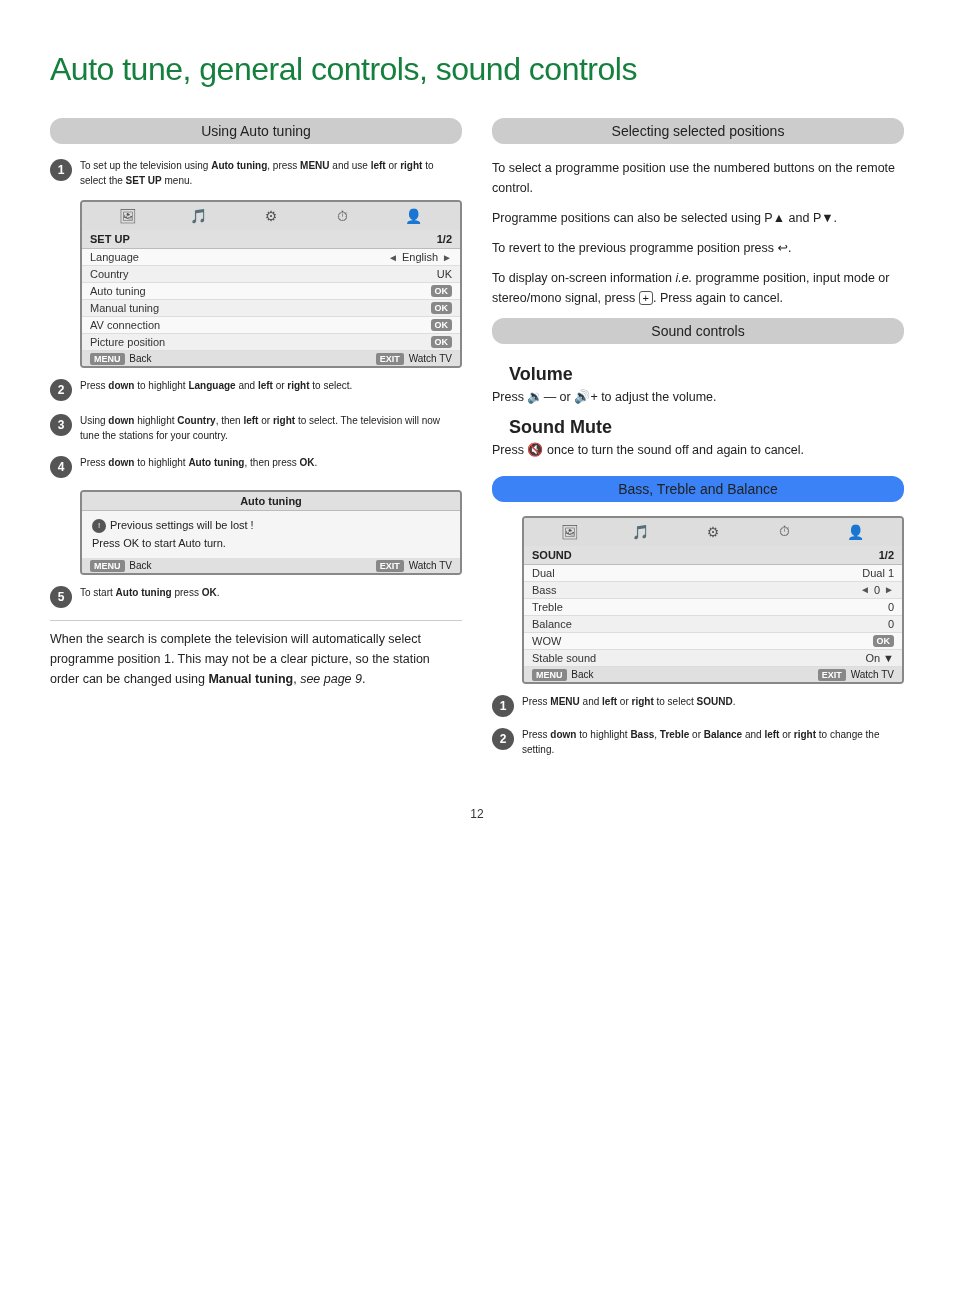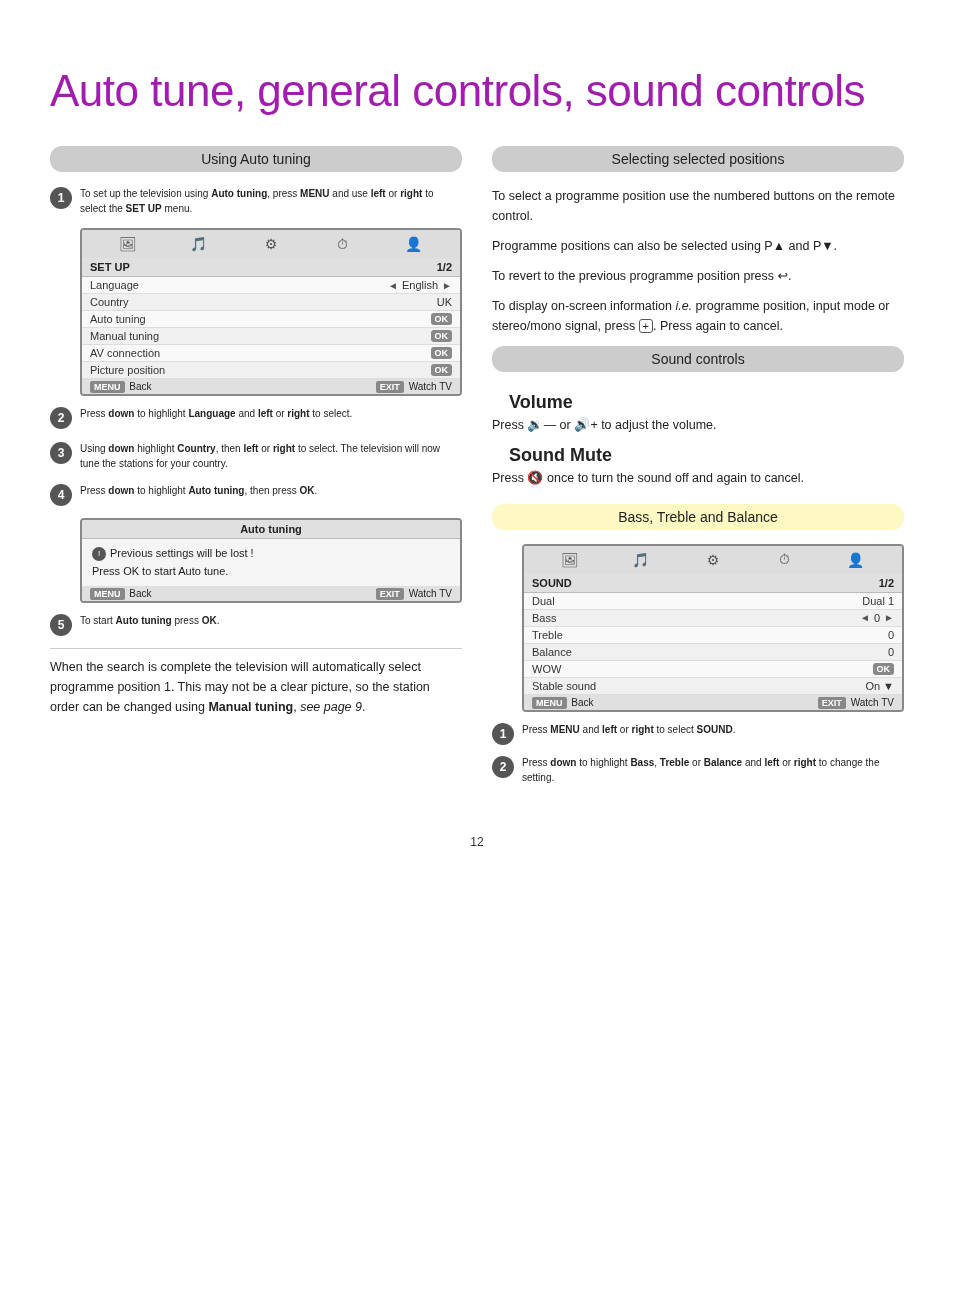--- a/index.html
+++ b/index.html
@@ -7,25 +7,25 @@
       background: #fff;
       font-family: Arial, Helvetica, sans-serif;
       font-size: 13px;
       color: #222;
       width: 954px;
       min-height: 1302px;
       position: relative;
       padding: 30px 50px 60px 50px;
     }
     h1.page-title {
-      font-size: 44px;
+      font-size: 32px;
       font-weight: normal;
-      color: #a21caf;
+      color: #15803d;
       margin-bottom: 30px;
-      margin-top: 36px;
+      margin-top: 21px;
       letter-spacing: -0.5px;
     }
     .two-col {
       display: flex;
       gap: 30px;
       align-items: flex-start;
     }
     .col-left, .col-right {
       flex: 1;
     }
@@ -189,21 +189,21 @@
     .sound-desc {
       font-size: 12.5px;
       line-height: 1.5;
       margin-top: 2px;
     }
     .vol-icon {
       display: inline-block;
       font-size: 13px;
     }
     .bass-section-header {
-      background: #fef9c3;
+      background: #3b82f6;
       border-radius: 12px;
       text-align: center;
       padding: 5px 12px;
       font-size: 14px;
       color: #222;
       margin-top: 16px;
       margin-bottom: 14px;
     }
     .page-num {
       text-align: center;
@@ -308,21 +308,21 @@
       <div class="step-text">Press <b>down</b> to highlight <b>Auto tuning</b>, then press <b>OK</b>.</div>
     </div>
 
     <div class="auto-tuning-screen">
       <div class="at-title">Auto tuning</div>
       <div class="at-body">
         <div class="at-warn">
           <span class="at-bullet">!</span>
           <span>Previous settings will be lost  !</span>
         </div>
-        <div>Press OK to start Auto tune.</div>
+        <div>Press OK to start Auto turn.</div>
       </div>
       <div class="tv-footer">
         <span><span class="tv-footer-btn">MENU</span> Back</span>
         <span><span class="tv-footer-btn">EXIT</span> Watch TV</span>
       </div>
     </div>
 
     <div class="step-row">
       <div class="step-num">5</div>
       <div class="step-text">To start <b>Auto tuning</b> press <b>OK</b>.</div>

